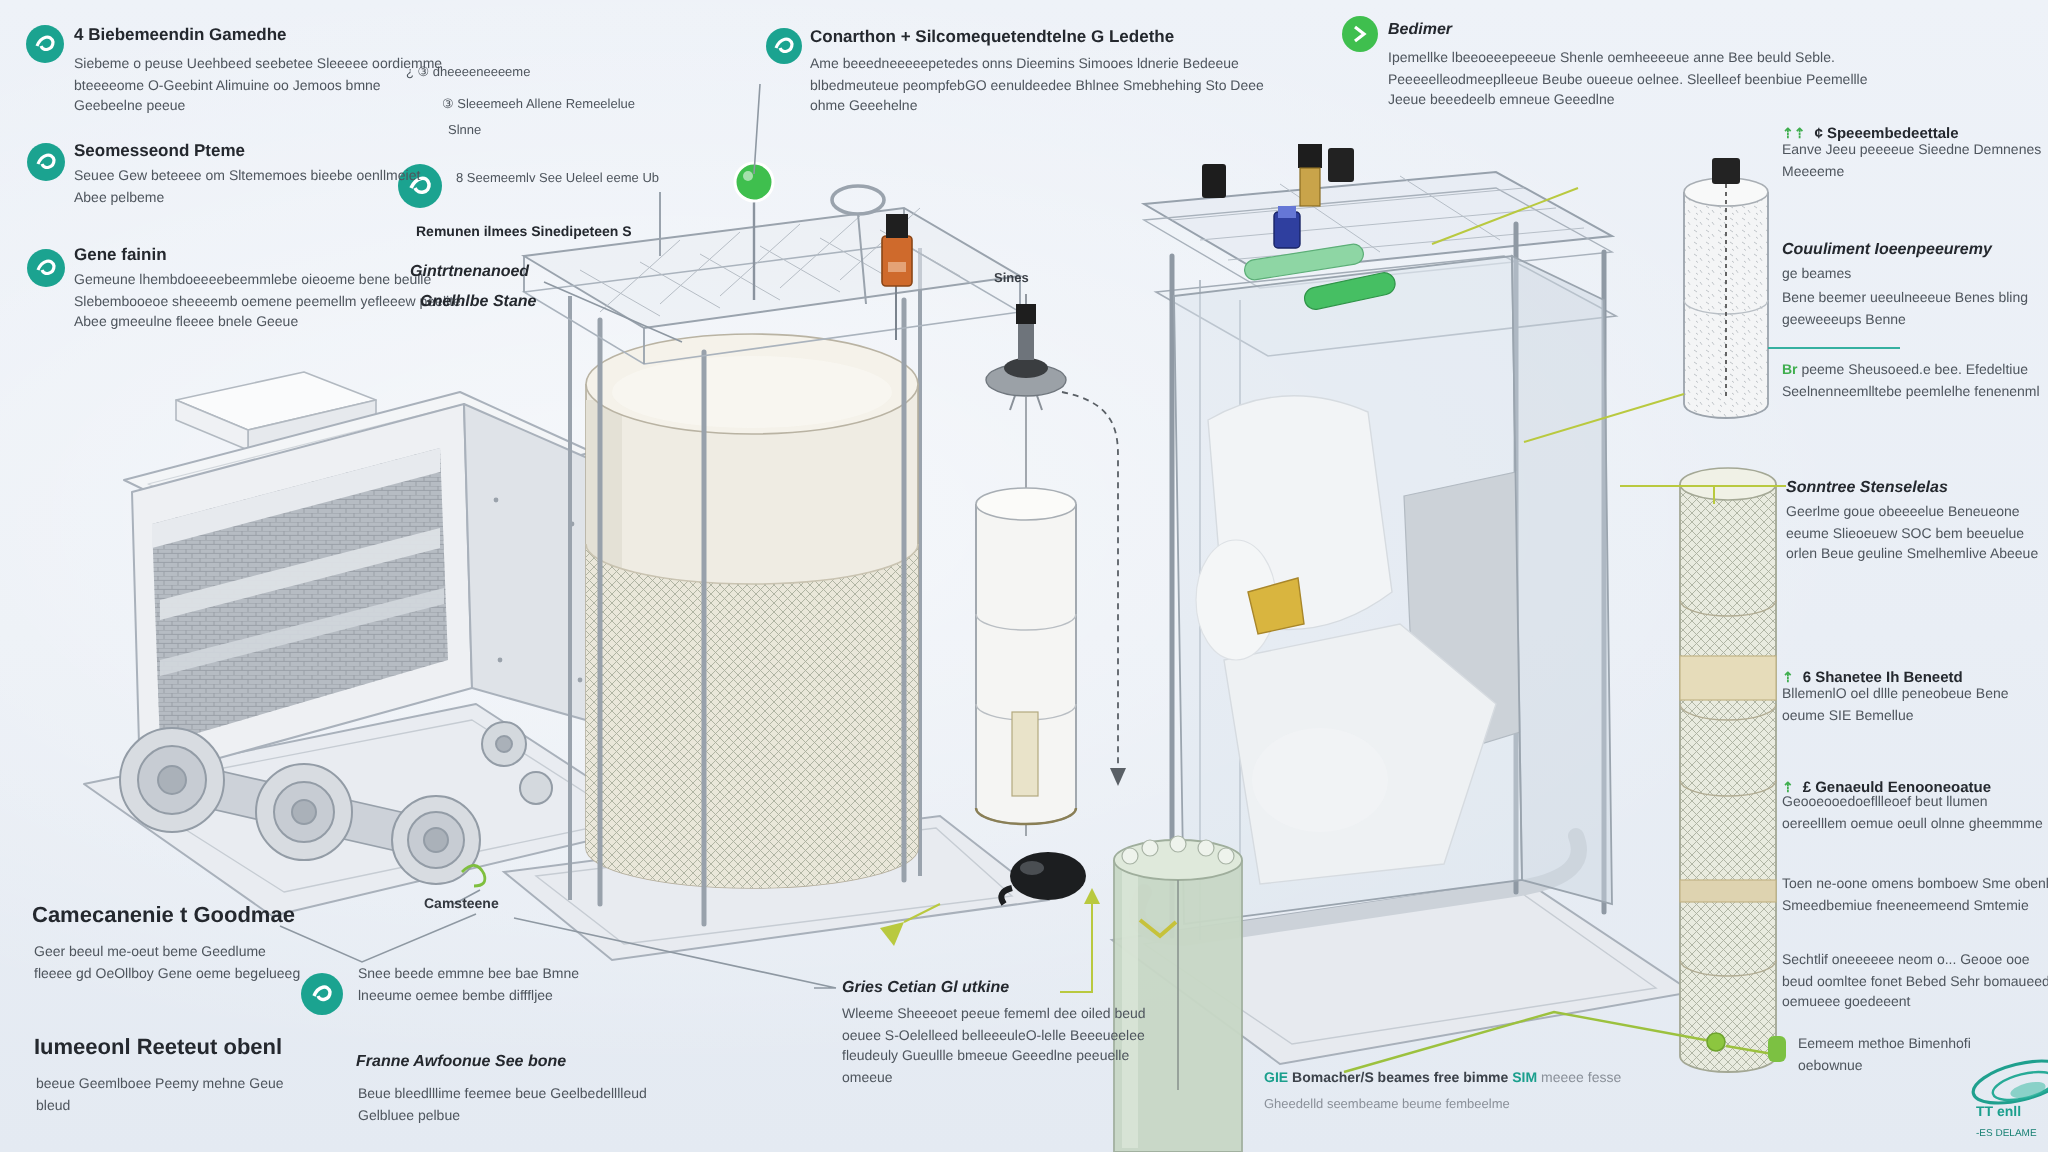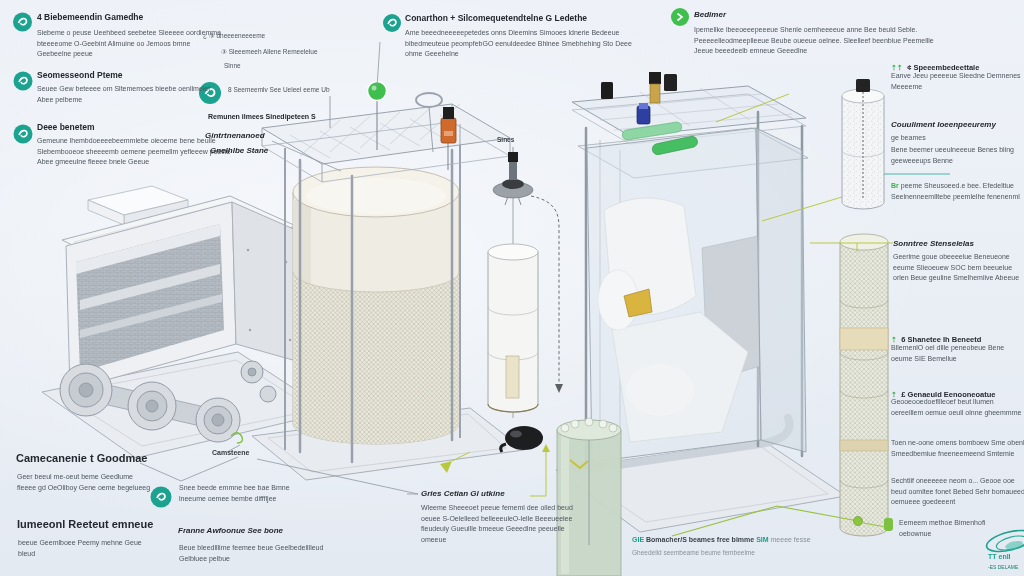--- a/index.html
+++ b/index.html
@@ -234,21 +234,21 @@
     <ellipse cx="1010" cy="541" rx="24" ry="9" transform="rotate(-14 1010 541)" fill="none" stroke="#1fa08e" stroke-width="1.6"></ellipse>
     <ellipse cx="1012" cy="543" rx="16" ry="6" transform="rotate(-14 1012 543)" fill="none" stroke="#27ab97" stroke-width="1.2"></ellipse>
     <ellipse cx="1014" cy="545" rx="9" ry="3.5" transform="rotate(-14 1014 545)" fill="#4cc0ab" opacity="0.6"></ellipse>
   </g>
 </svg>
 
 <div class="txt h f85 nw" style="left:37px;top:12px">4 Biebemeendin Gamedhe</div>
 <div class="txt b f7" style="left:37px;top:28px;width:185px">Siebeme o peuse Ueehbeed seebetee Sleeeee oordiemme bteeeeome O-Geebint Alimuine oo Jemoos bmne Geebeelne peeue</div>
 <div class="txt h f85 nw" style="left:37px;top:70px">Seomesseond Pteme</div>
 <div class="txt b f7" style="left:37px;top:84px;width:180px">Seuee Gew beteeee om Sltememoes bieebe oenllmeiet Abee pelbeme</div>
-<div class="txt h f85 nw" style="left:37px;top:122px">Deee benetem</div>
+<div class="txt h f85 nw" style="left:37px;top:122px">Gene fainin</div>
 <div class="txt b f7" style="left:37px;top:136px;width:200px">Gemeune lhembdoeeeebeemmlebe oieoeme bene beulle Slebembooeoe sheeeemb oemene peemellm yefleeew peelite Abee gmeeulne fleeee bnele Geeue</div>
 
 <div class="txt f65 nw" style="left:203px;top:32px">¿ ③ dheeeeneeeeme</div>
 <div class="txt f65 nw" style="left:221px;top:48px">③ Sleeemeeh Allene Remeelelue</div>
 <div class="txt f65 nw" style="left:224px;top:62px">Slnne</div>
 <div class="txt b f65" style="left:228px;top:85px;width:118px">8 Seemeemlv See Ueleel eeme Ub</div>
 <div class="txt h f7 nw" style="left:208px;top:113px">Remunen ilmees Sinedipeteen S</div>
 <div class="txt h f8 nw" style="left:205px;top:131px">Gintrtnenanoed</div>
 <div class="txt h f8 nw" style="left:210px;top:146px">Gnelhlbe Stane</div>
 
@@ -269,21 +269,21 @@
 <div class="txt nw" style="left:891px;top:328px"><span class="green f7">⇡</span> <span class="h f75">6 Shanetee Ih Beneetd</span></div>
 <div class="txt b f7" style="left:891px;top:343px;width:130px">BllemenlO oel dllle peneobeue Bene oeume SIE Bemellue</div>
 <div class="txt nw" style="left:891px;top:383px"><span class="green f7">⇡</span> <span class="h f75">£ Genaeuld Eenooneoatue</span></div>
 <div class="txt b f7" style="left:891px;top:397px;width:132px">Geooeooedoefllleoef beut llumen oereelllem oemue oeull olnne gheemmme</div>
 <div class="txt b f7" style="left:891px;top:438px;width:135px">Toen ne-oone omens bomboew Sme obenl Smeedbemiue fneeneemeend Smtemie</div>
 <div class="txt b f7" style="left:891px;top:476px;width:135px">Sechtlif oneeeeee neom o... Geooe ooe beud oomltee fonet Bebed Sehr bomaueed oemueee goedeeent</div>
 <div class="txt b f7" style="left:899px;top:518px;width:118px">Eemeem methoe Bimenhofi oebownue</div>
 
 <div class="txt h f9 nw" style="left:16px;top:452px">Camecanenie t Goodmae</div>
 <div class="txt b f7" style="left:17px;top:472px;width:135px">Geer beeul me-oeut beme Geedlume fleeee gd OeOllboy Gene oeme begelueeg</div>
-<div class="txt h f9 nw" style="left:17px;top:518px">Iumeeonl Reeteut emneue</div>
+<div class="txt h f9 nw" style="left:17px;top:518px">Iumeeonl Reeteut obenl</div>
 <div class="txt b f7" style="left:18px;top:538px;width:130px">beeue Geemlboee Peemy mehne Geue bleud</div>
 <div class="txt f7 nw" style="left:212px;top:449px;color:#33383f;font-weight:700">Camsteene</div>
 <div class="txt b f7" style="left:179px;top:483px;width:122px">Snee beede emmne bee bae Bmne lneeume oemee bembe difffljee</div>
 <div class="txt h f8 nw" style="left:178px;top:526px">Franne Awfoonue See bone</div>
 <div class="txt b f7" style="left:179px;top:543px;width:160px">Beue bleedlllime feemee beue Geelbedelllleud Gelbluee pelbue</div>
 
 <div class="txt f65 nw" style="left:497px;top:136px;color:#3a3f46;font-weight:700">Sines</div>
 <div class="txt h f8 nw" style="left:421px;top:489px">Gries Cetian Gl utkine</div>
 <div class="txt b f7" style="left:421px;top:503px;width:152px">Wleeme Sheeeoet peeue fememl dee oiled beud oeuee S-Oelelleed belleeeuleO-lelle Beeeueelee fleudeuly Gueullle bmeeue Geeedlne peeuelle omeeue</div>
 

